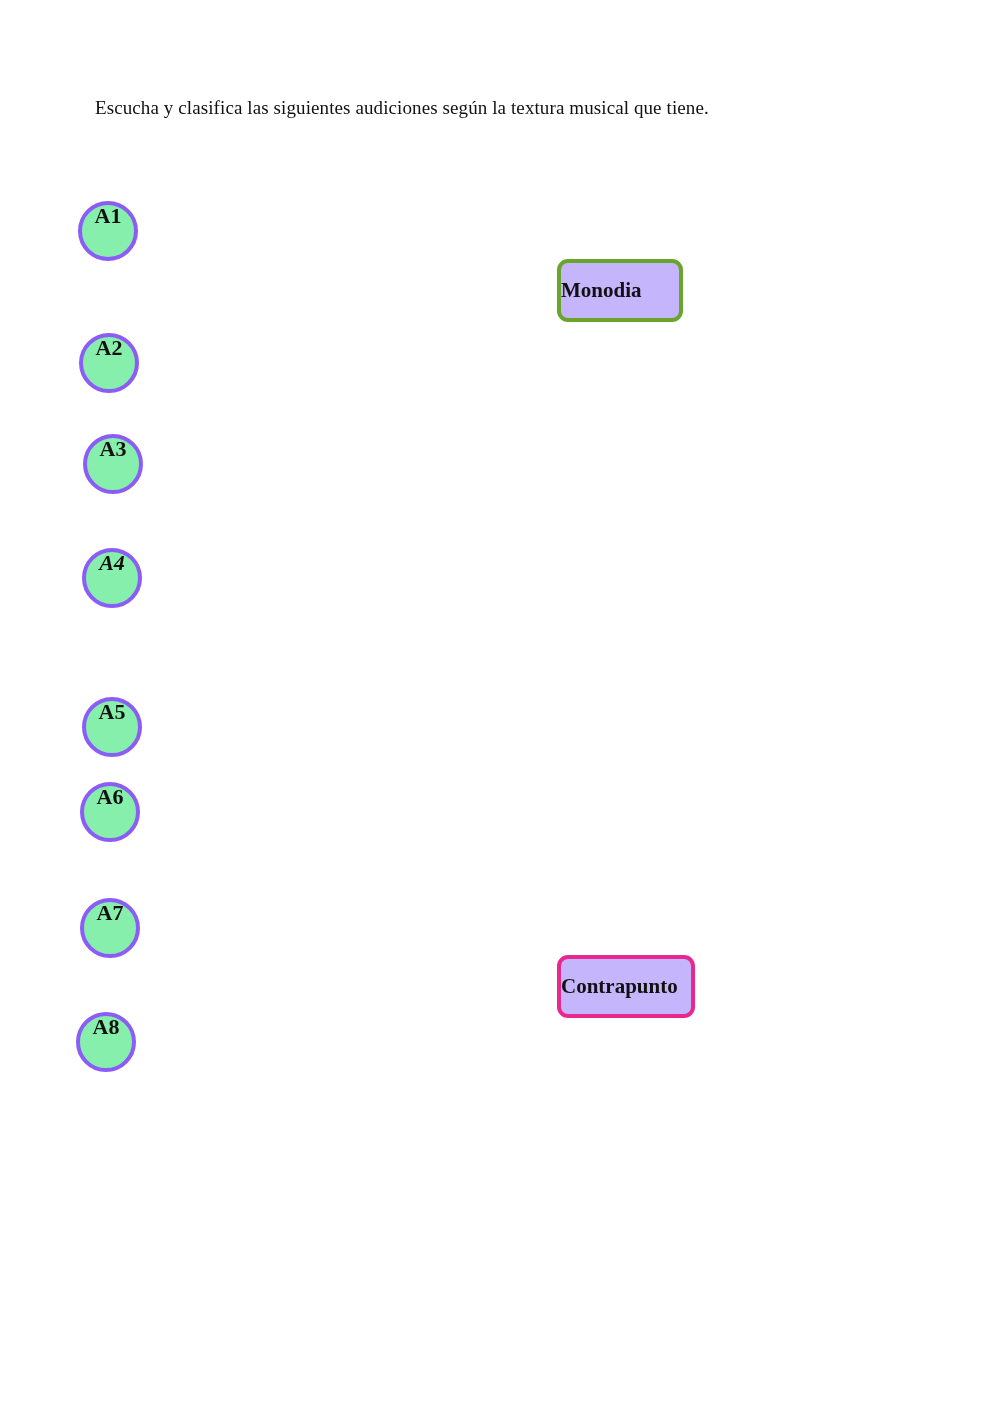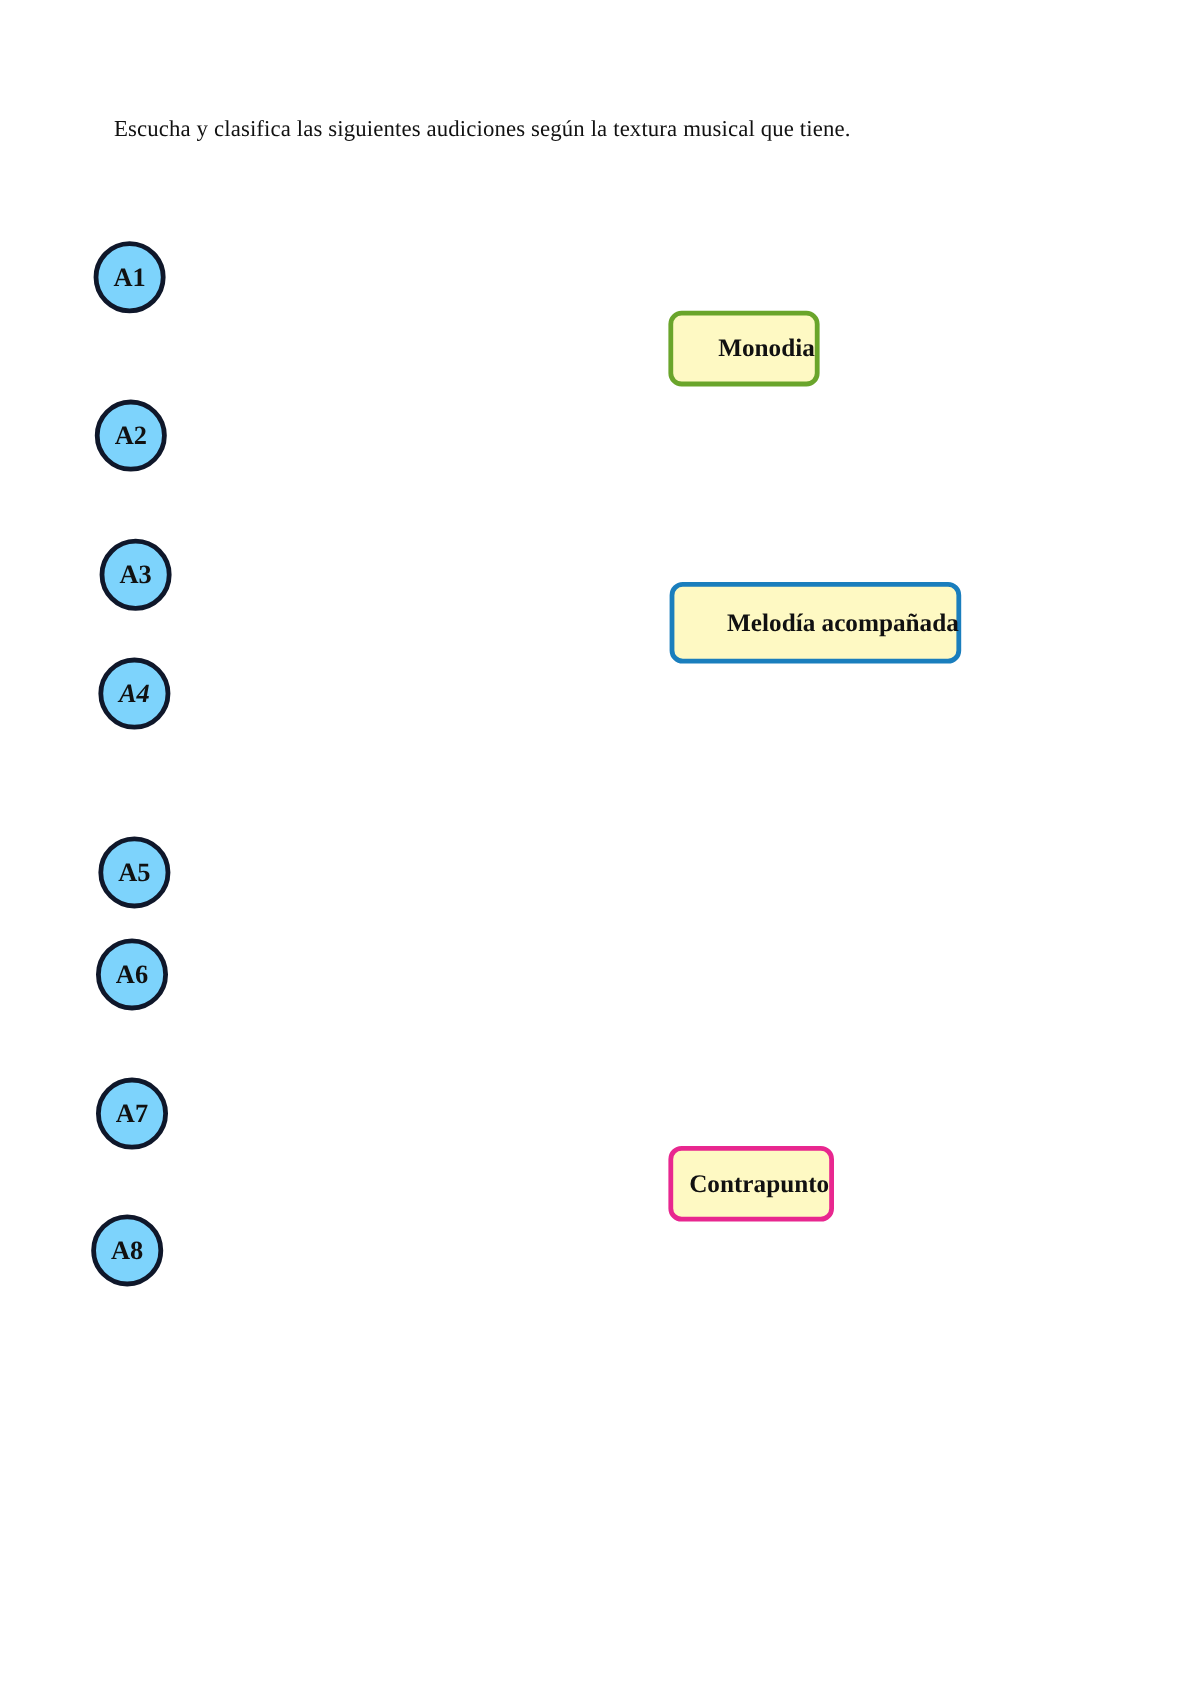--- a/index.html
+++ b/index.html
@@ -31,46 +31,45 @@
     white-space: nowrap;
     letter-spacing: 0.1px;
   }
 
   
   .circle {
     position: absolute;
     width: 52px;
     height: 52px;
     border-radius: 50%;
-    border: 4px solid #0f172a;
-    background: #7dd3fc;
+    border: 4px solid #8b5cf6;
+    background: #86efac;
     box-sizing: content-box;
     display: flex;
-    align-items: center;
     justify-content: center;
   }
   .circle .circle-label {
     font-size: 22px;
     font-weight: bold;
     color: #111111;
     line-height: 1;
     font-family: "Liberation Serif", "DejaVu Serif", serif;
   }
 
   
   .texture-box {
     position: absolute;
     box-sizing: border-box;
     border-width: 4px;
     border-style: solid;
     border-radius: 11px;
-    background: #fef9c3;
+    background: #c4b5fd;
     display: flex;
     align-items: center;
-    justify-content: flex-end;
+    justify-content: flex-start;
     overflow: visible;
   }
   .texture-box .box-label {
     font-size: 21px;
     font-weight: bold;
     color: #111111;
     line-height: 1;
     white-space: nowrap;
     font-family: "Liberation Serif", "DejaVu Serif", serif;
   }
@@ -90,21 +89,21 @@
   <div class="instruction">Escucha y clasifica las siguientes audiciones según la textura musical que tiene.</div>
 
   <div class="circle" id="circle-a1" style="left:78px;  top:201px;">
     <span class="circle-label">A1</span>
   </div>
 
   <div class="circle" id="circle-a2" style="left:79px;  top:333px;">
     <span class="circle-label">A2</span>
   </div>
 
-  <div class="circle" id="circle-a3" style="left:83px;  top:449px;">
+  <div class="circle" id="circle-a3" style="left:83px;  top:434px;">
     <span class="circle-label">A3</span>
   </div>
 
   <div class="circle" id="circle-a4" style="left:82px;  top:548px;font-style:italic;">
     <span class="circle-label">A4</span>
   </div>
 
   <div class="circle" id="circle-a5" style="left:82px;  top:697px;">
     <span class="circle-label">A5</span>
   </div>
@@ -118,22 +117,19 @@
   </div>
 
   <div class="circle" id="circle-a8" style="left:76px;  top:1012px;">
     <span class="circle-label">A8</span>
   </div>
 
   <div class="texture-box" id="box-monodia">
     <span class="box-label">Monodia</span>
   </div>
 
-  <div class="texture-box" id="box-melodia">
-    <span class="box-label">Melodía acompañada</span>
-  </div>
 
 
   <div class="texture-box" id="box-contrapunto">
     <span class="box-label">Contrapunto</span>
   </div>
 
 </div>
 
 </body></html>

